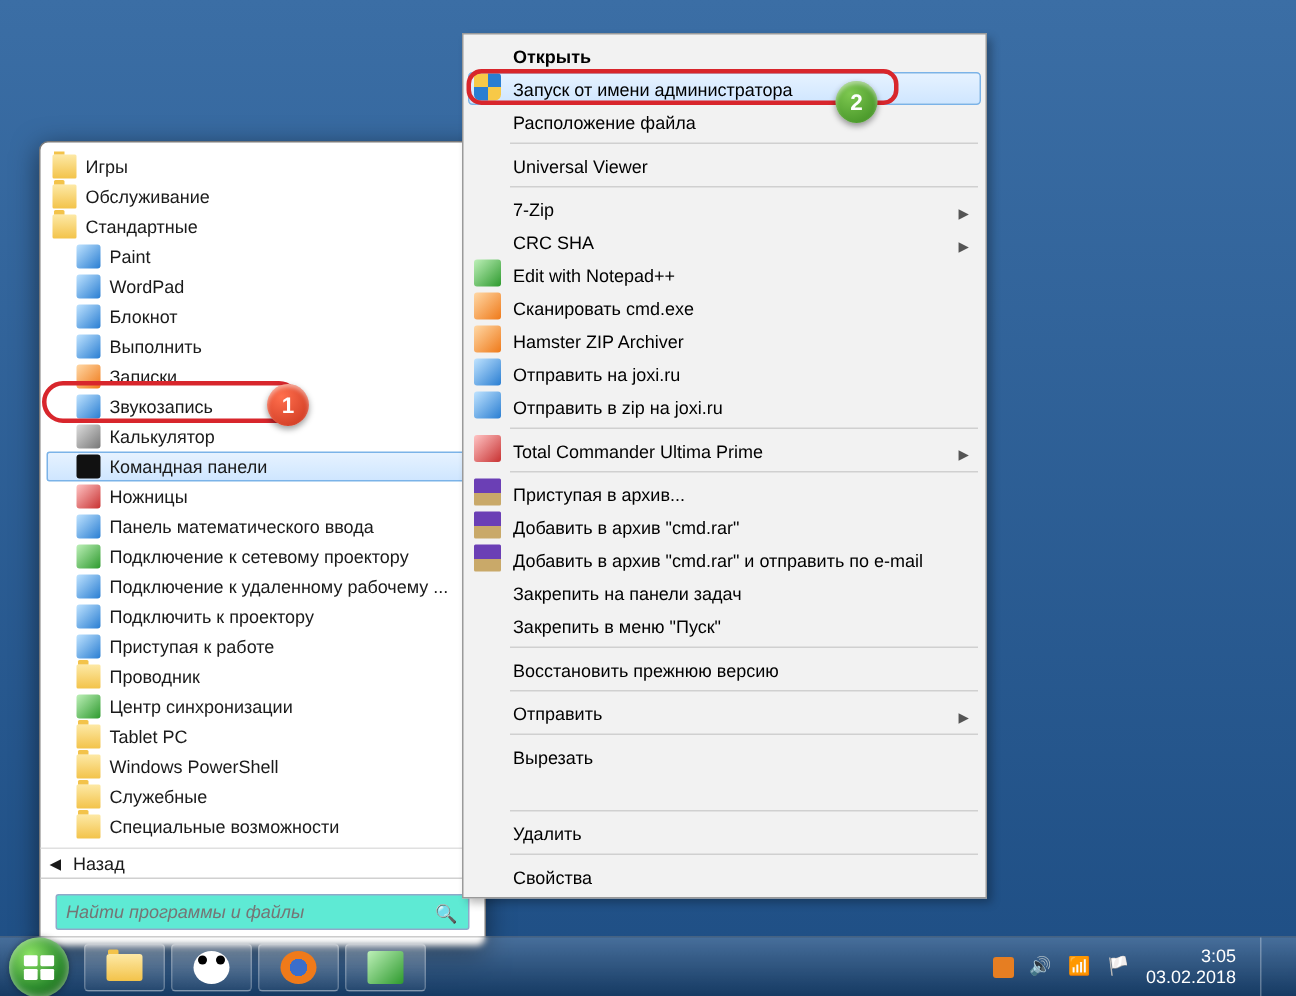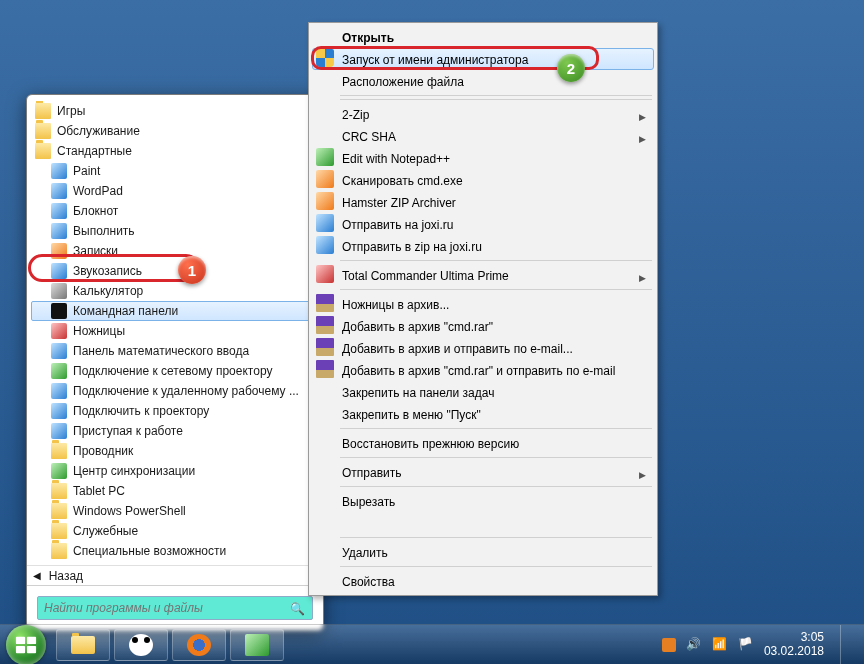--- a/index.html
+++ b/index.html
@@ -237,24 +237,28 @@
     </div>
     <div class="ctx-row hov">
       <div class="ico shield-ico"></div>
       <span class="lbl">Запуск от имени администратора</span>
     </div>
     <div class="ctx-row">
       <div class="ico "></div>
       <span class="lbl">Расположение файла</span>
     </div>
     <div class="ctx-sep"></div>
-    <div class="ctx-sep"></div>
-    <div class="ctx-row">
-      <div class="ico "></div>
-      <span class="lbl">2-Zip</span>
+    <div class="ctx-row">
+      <div class="ico "></div>
+      <span class="lbl">Universal Viewer</span>
+    </div>
+    <div class="ctx-sep"></div>
+    <div class="ctx-row">
+      <div class="ico "></div>
+      <span class="lbl">7-Zip</span>
       <span class="sub">▶</span>
     </div>
     <div class="ctx-row">
       <div class="ico "></div>
       <span class="lbl">CRC SHA</span>
       <span class="sub">▶</span>
     </div>
     <div class="ctx-row">
       <div class="ico gen-ico green"></div>
       <span class="lbl">Edit with Notepad++</span>
@@ -277,29 +281,25 @@
     </div>
     <div class="ctx-sep"></div>
     <div class="ctx-row">
       <div class="ico gen-ico red"></div>
       <span class="lbl">Total Commander Ultima Prime</span>
       <span class="sub">▶</span>
     </div>
     <div class="ctx-sep"></div>
     <div class="ctx-row">
       <div class="ico winrar-ico"></div>
-      <span class="lbl">Ножницы в архив...</span>
+      <span class="lbl">Приступая в архив...</span>
     </div>
     <div class="ctx-row">
       <div class="ico winrar-ico"></div>
       <span class="lbl">Добавить в архив "cmd.rar"</span>
-    </div>
-    <div class="ctx-row">
-      <div class="ico winrar-ico"></div>
-      <span class="lbl">Добавить в архив и отправить по e-mail...</span>
     </div>
     <div class="ctx-row">
       <div class="ico winrar-ico"></div>
       <span class="lbl">Добавить в архив "cmd.rar" и отправить по e-mail</span>
     </div>
     <div class="ctx-row">
       <div class="ico "></div>
       <span class="lbl">Закрепить на панели задач</span>
     </div>
     <div class="ctx-row">

